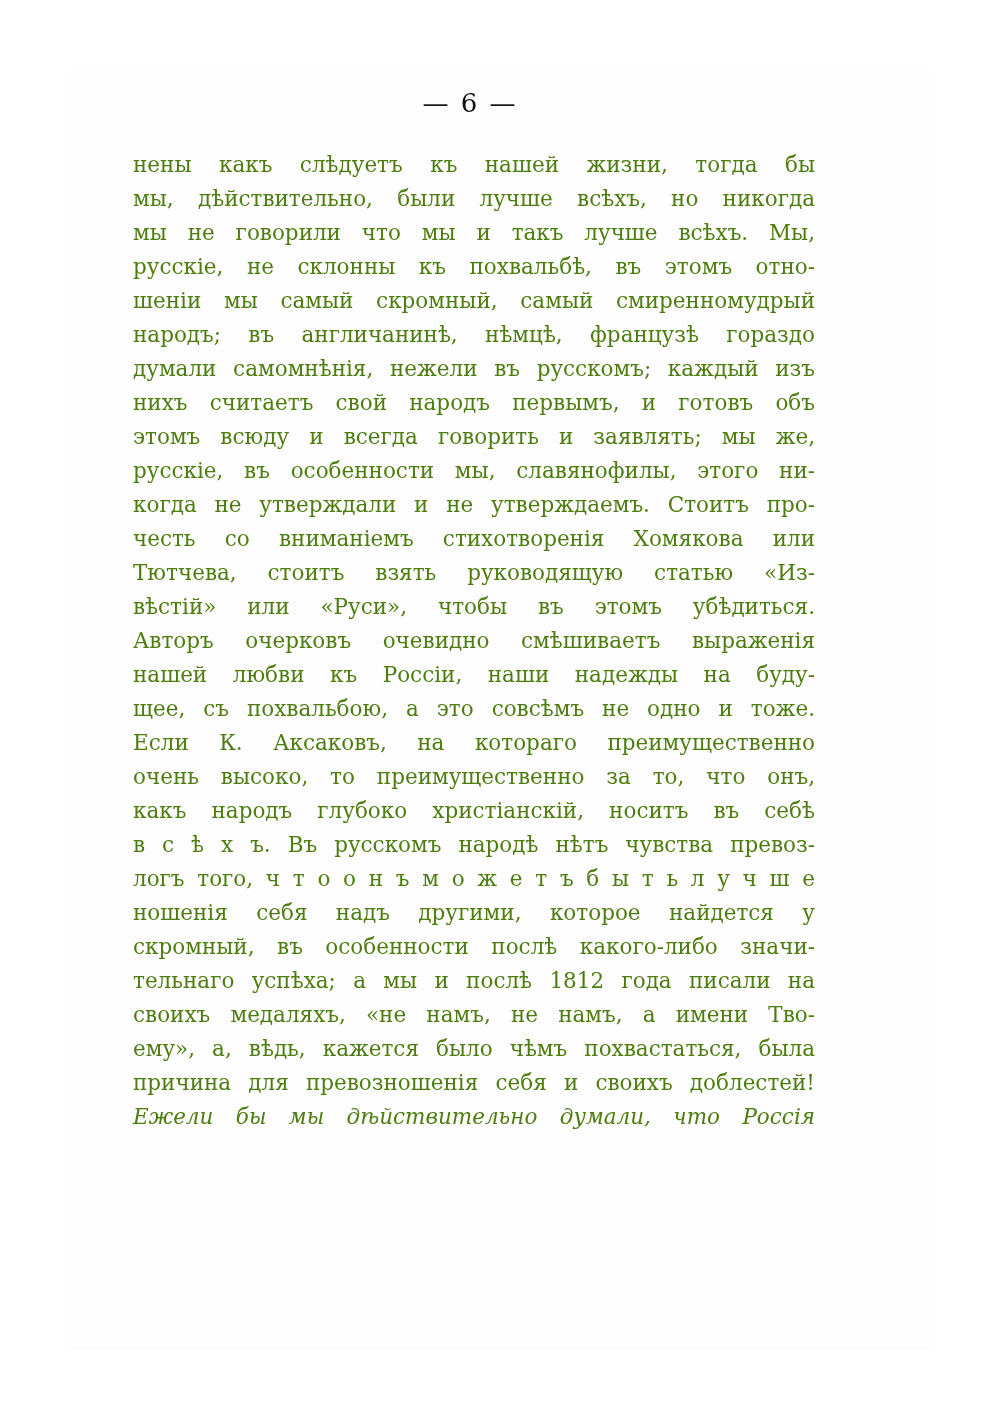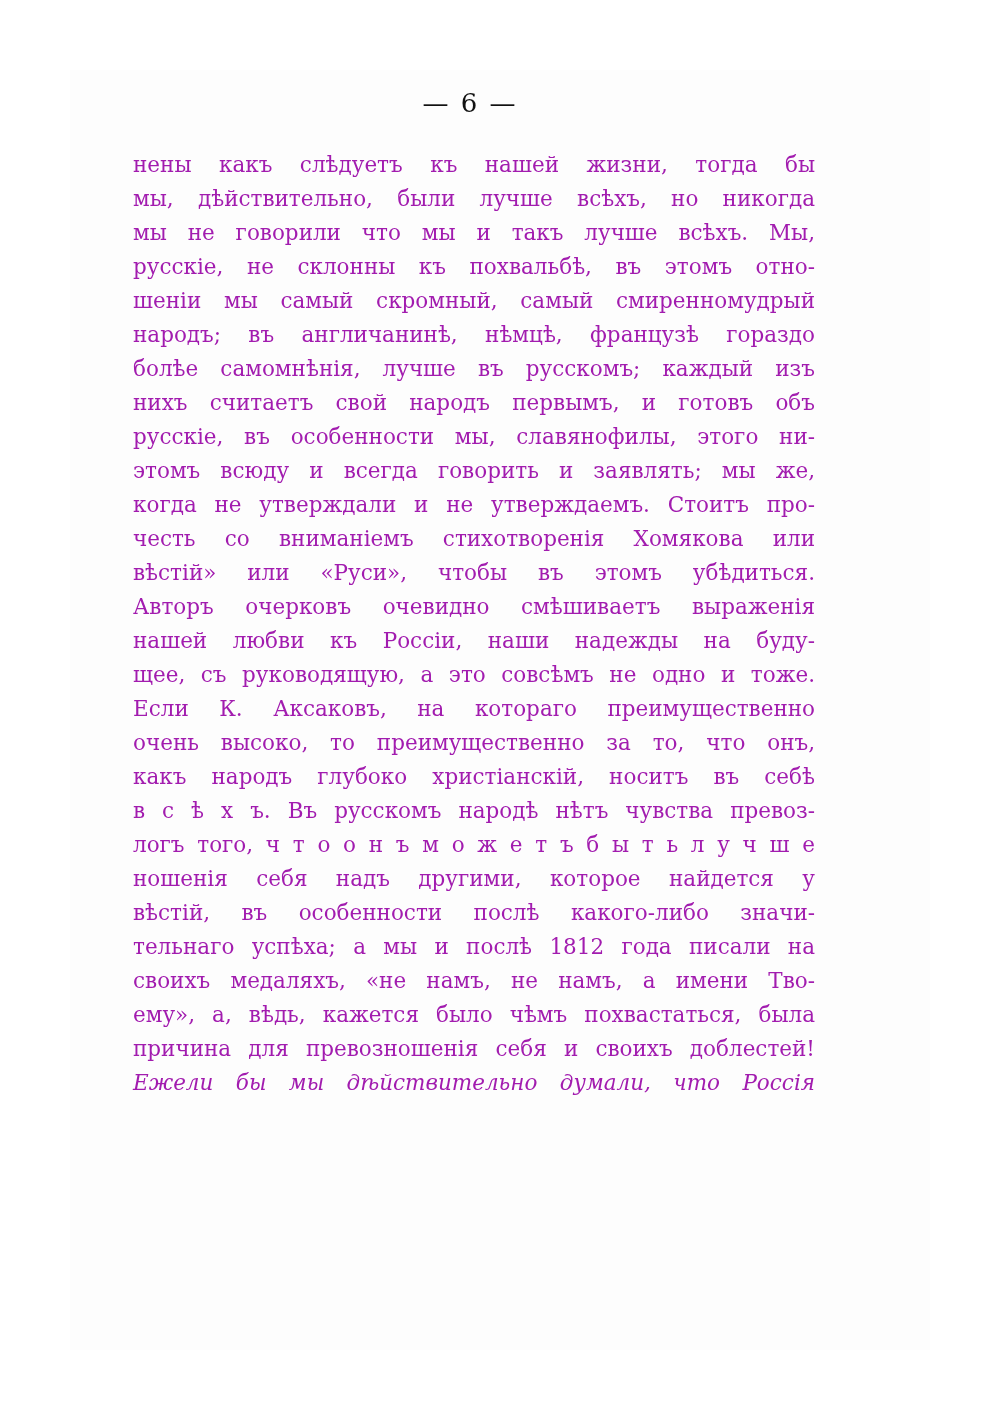--- a/index.html
+++ b/index.html
@@ -37,21 +37,21 @@
     left: 133px;
     top: 148px;
     width: 682px;
   }
   .line {
     display: block;
     height: 34px;
     line-height: 34px;
     font-family: "DejaVu Serif", serif;
     font-size: 21.5px;
-    color: #a21caf;
+    color: #4d7c0f;
     text-align: justify;
     text-align-last: justify;
     white-space: nowrap;
     overflow: visible;
   }
   .line.last {
     text-align-last: justify;
     font-style: italic;
   }
 </style>
@@ -62,35 +62,36 @@
 
 <div class="page-number">— 6 —</div>
 
 <div class="text-block">
   <span class="line">нены какъ слѣдуетъ къ нашей жизни, тогда бы</span>
   <span class="line">мы, дѣйствительно, были лучше всѣхъ, но никогда</span>
   <span class="line">мы не говорили что мы и такъ лучше всѣхъ. Мы,</span>
   <span class="line">русскіе, не склонны къ похвальбѣ, въ этомъ отно-</span>
   <span class="line">шеніи мы самый скромный, самый смиренномудрый</span>
   <span class="line">народъ; въ англичанинѣ, нѣмцѣ, французѣ гораздо</span>
-  <span class="line">болѣе самомнѣнія, лучше въ русскомъ; каждый изъ</span>
+  <span class="line">думали самомнѣнія, нежели въ русскомъ; каждый изъ</span>
   <span class="line">нихъ считаетъ свой народъ первымъ, и готовъ объ</span>
+  <span class="line">этомъ всюду и всегда говорить и заявлять; мы же,</span>
   <span class="line">русскіе, въ особенности мы, славянофилы, этого ни-</span>
-  <span class="line">этомъ всюду и всегда говорить и заявлять; мы же,</span>
   <span class="line">когда не утверждали и не утверждаемъ. Стоитъ про-</span>
   <span class="line">честь со вниманіемъ стихотворенія Хомякова или</span>
+  <span class="line">Тютчева, стоитъ взять руководящую статью «Из-</span>
   <span class="line">вѣстій» или «Руси», чтобы въ этомъ убѣдиться.</span>
   <span class="line">Авторъ очерковъ очевидно смѣшиваетъ выраженія</span>
   <span class="line">нашей любви къ Россіи, наши надежды на буду-</span>
-  <span class="line">щее, съ руководящую, а это совсѣмъ не одно и тоже.</span>
+  <span class="line">щее, съ похвальбою, а это совсѣмъ не одно и тоже.</span>
   <span class="line">Если К. Аксаковъ, на котораго преимущественно</span>
   <span class="line">очень высоко, то преимущественно за то, что онъ,</span>
   <span class="line">какъ народъ глубоко христіанскій, носитъ въ себѣ</span>
   <span class="line">в с ѣ х ъ. Въ русскомъ народѣ нѣтъ чувства превоз-</span>
   <span class="line">логъ того, ч т о  о н ъ  м о ж е т ъ  б ы т ь  л у ч ш е</span>
   <span class="line">ношенія себя надъ другими, которое найдется у</span>
-  <span class="line">вѣстій, въ особенности послѣ какого-либо значи-</span>
+  <span class="line">скромный, въ особенности послѣ какого-либо значи-</span>
   <span class="line">тельнаго успѣха; а мы и послѣ 1812 года писали на</span>
   <span class="line">своихъ медаляхъ, «не намъ, не намъ, а имени Тво-</span>
   <span class="line">ему», а, вѣдь, кажется было чѣмъ похвастаться, была</span>
   <span class="line">причина для превозношенія себя и своихъ доблестей!</span>
   <span class="line last">Ежели бы мы дѣйствительно думали, что Россія</span>
 </div>
 
 </body></html>

